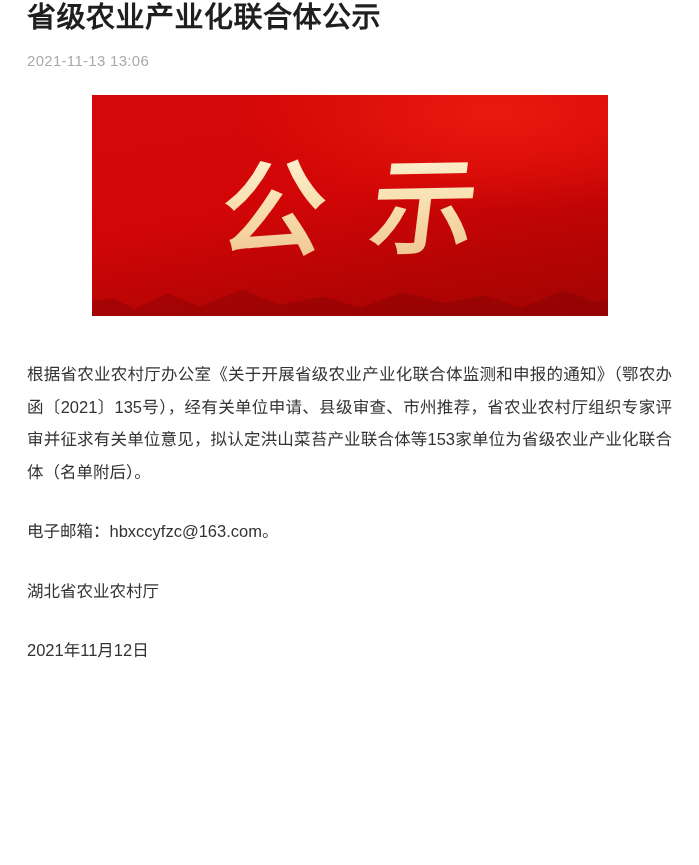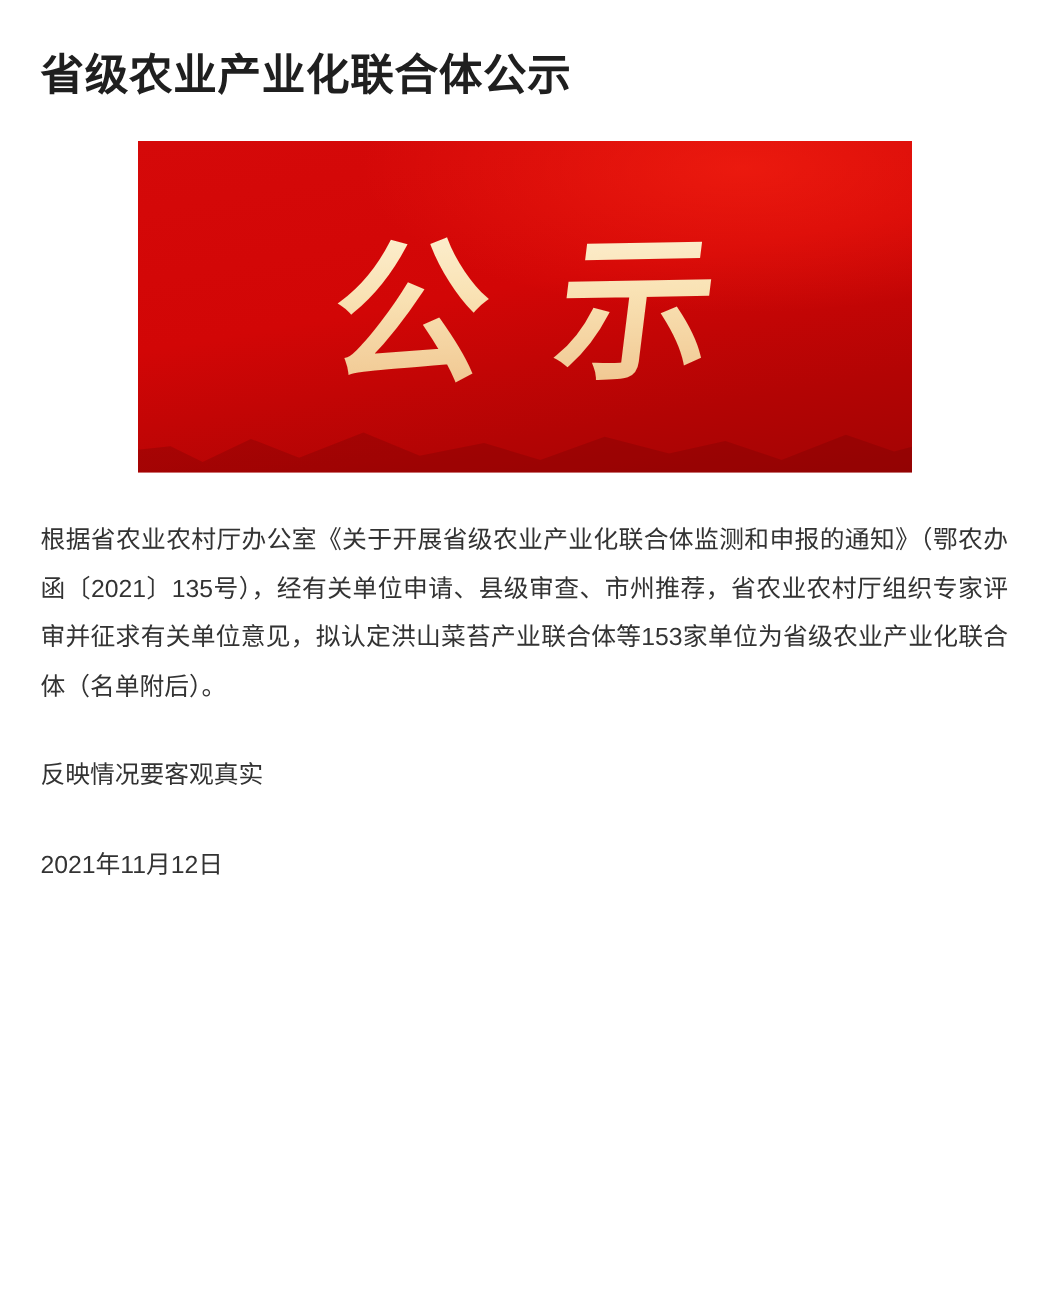--- a/index.html
+++ b/index.html
@@ -11,21 +11,20 @@
   }
   .page {
     width: 699px;
     min-height: 865px;
     background: #ffffff;
     box-sizing: border-box;
     padding: 0 27px 30px 27px;
   }
   .page-title {
     margin: 0;
-    padding-top: 34px;
     font-size: 29px;
     line-height: 34px;
     font-weight: 700;
     color: #1f1f1f;
     letter-spacing: 0.5px;
   }
   .publish-date {
     margin-top: 18px;
     font-size: 15px;
     color: #a9a9a9;
@@ -69,40 +68,42 @@
     color: transparent;
   }
   
   .article-body p {
     margin: 0;
     font-size: 16.5px;
     line-height: 32.5px;
     color: #333333;
     text-align: justify;
   }
-  .article-body .para { margin-top: 29px; }
+  .article-body .para { margin-top: 42px; }
   .article-body .single { margin-top: 27px; }
 </style>
 </head>
 <body>
 
 <div class="page">
 
   <h1 class="page-title">省级农业产业化联合体公示</h1>
 
+  <div class="publish-date">2021-11-13 13:06</div>
 
   <figure class="banner" style="margin:26px auto 0 auto;">
     <div class="banner-skyline"></div>
     <span class="banner-text">公示</span>
   </figure>
 
   <div class="article-body">
     <p class="para">根据省农业农村厅办公室《关于开展省级农业产业化联合体监测和申报的通知》（鄂农办函〔2021〕135号），经有关单位申请、县级审查、市州推荐，省农业农村厅组织专家评审并征求有关单位意见，拟认定洪山菜苔产业联合体等153家单位为省级农业产业化联合体（名单附后）。</p>
 
 
+    <p class="single">电子邮箱：hbxccyfzc@163.com。</p>
 
 
-    <p class="single">反映情况要客观真实</p>
+    <p class="single">湖北省农业农村厅</p>
 
     <p class="single">2021年11月12日</p>
   </div>
 
 </div>
 
 </body></html>

